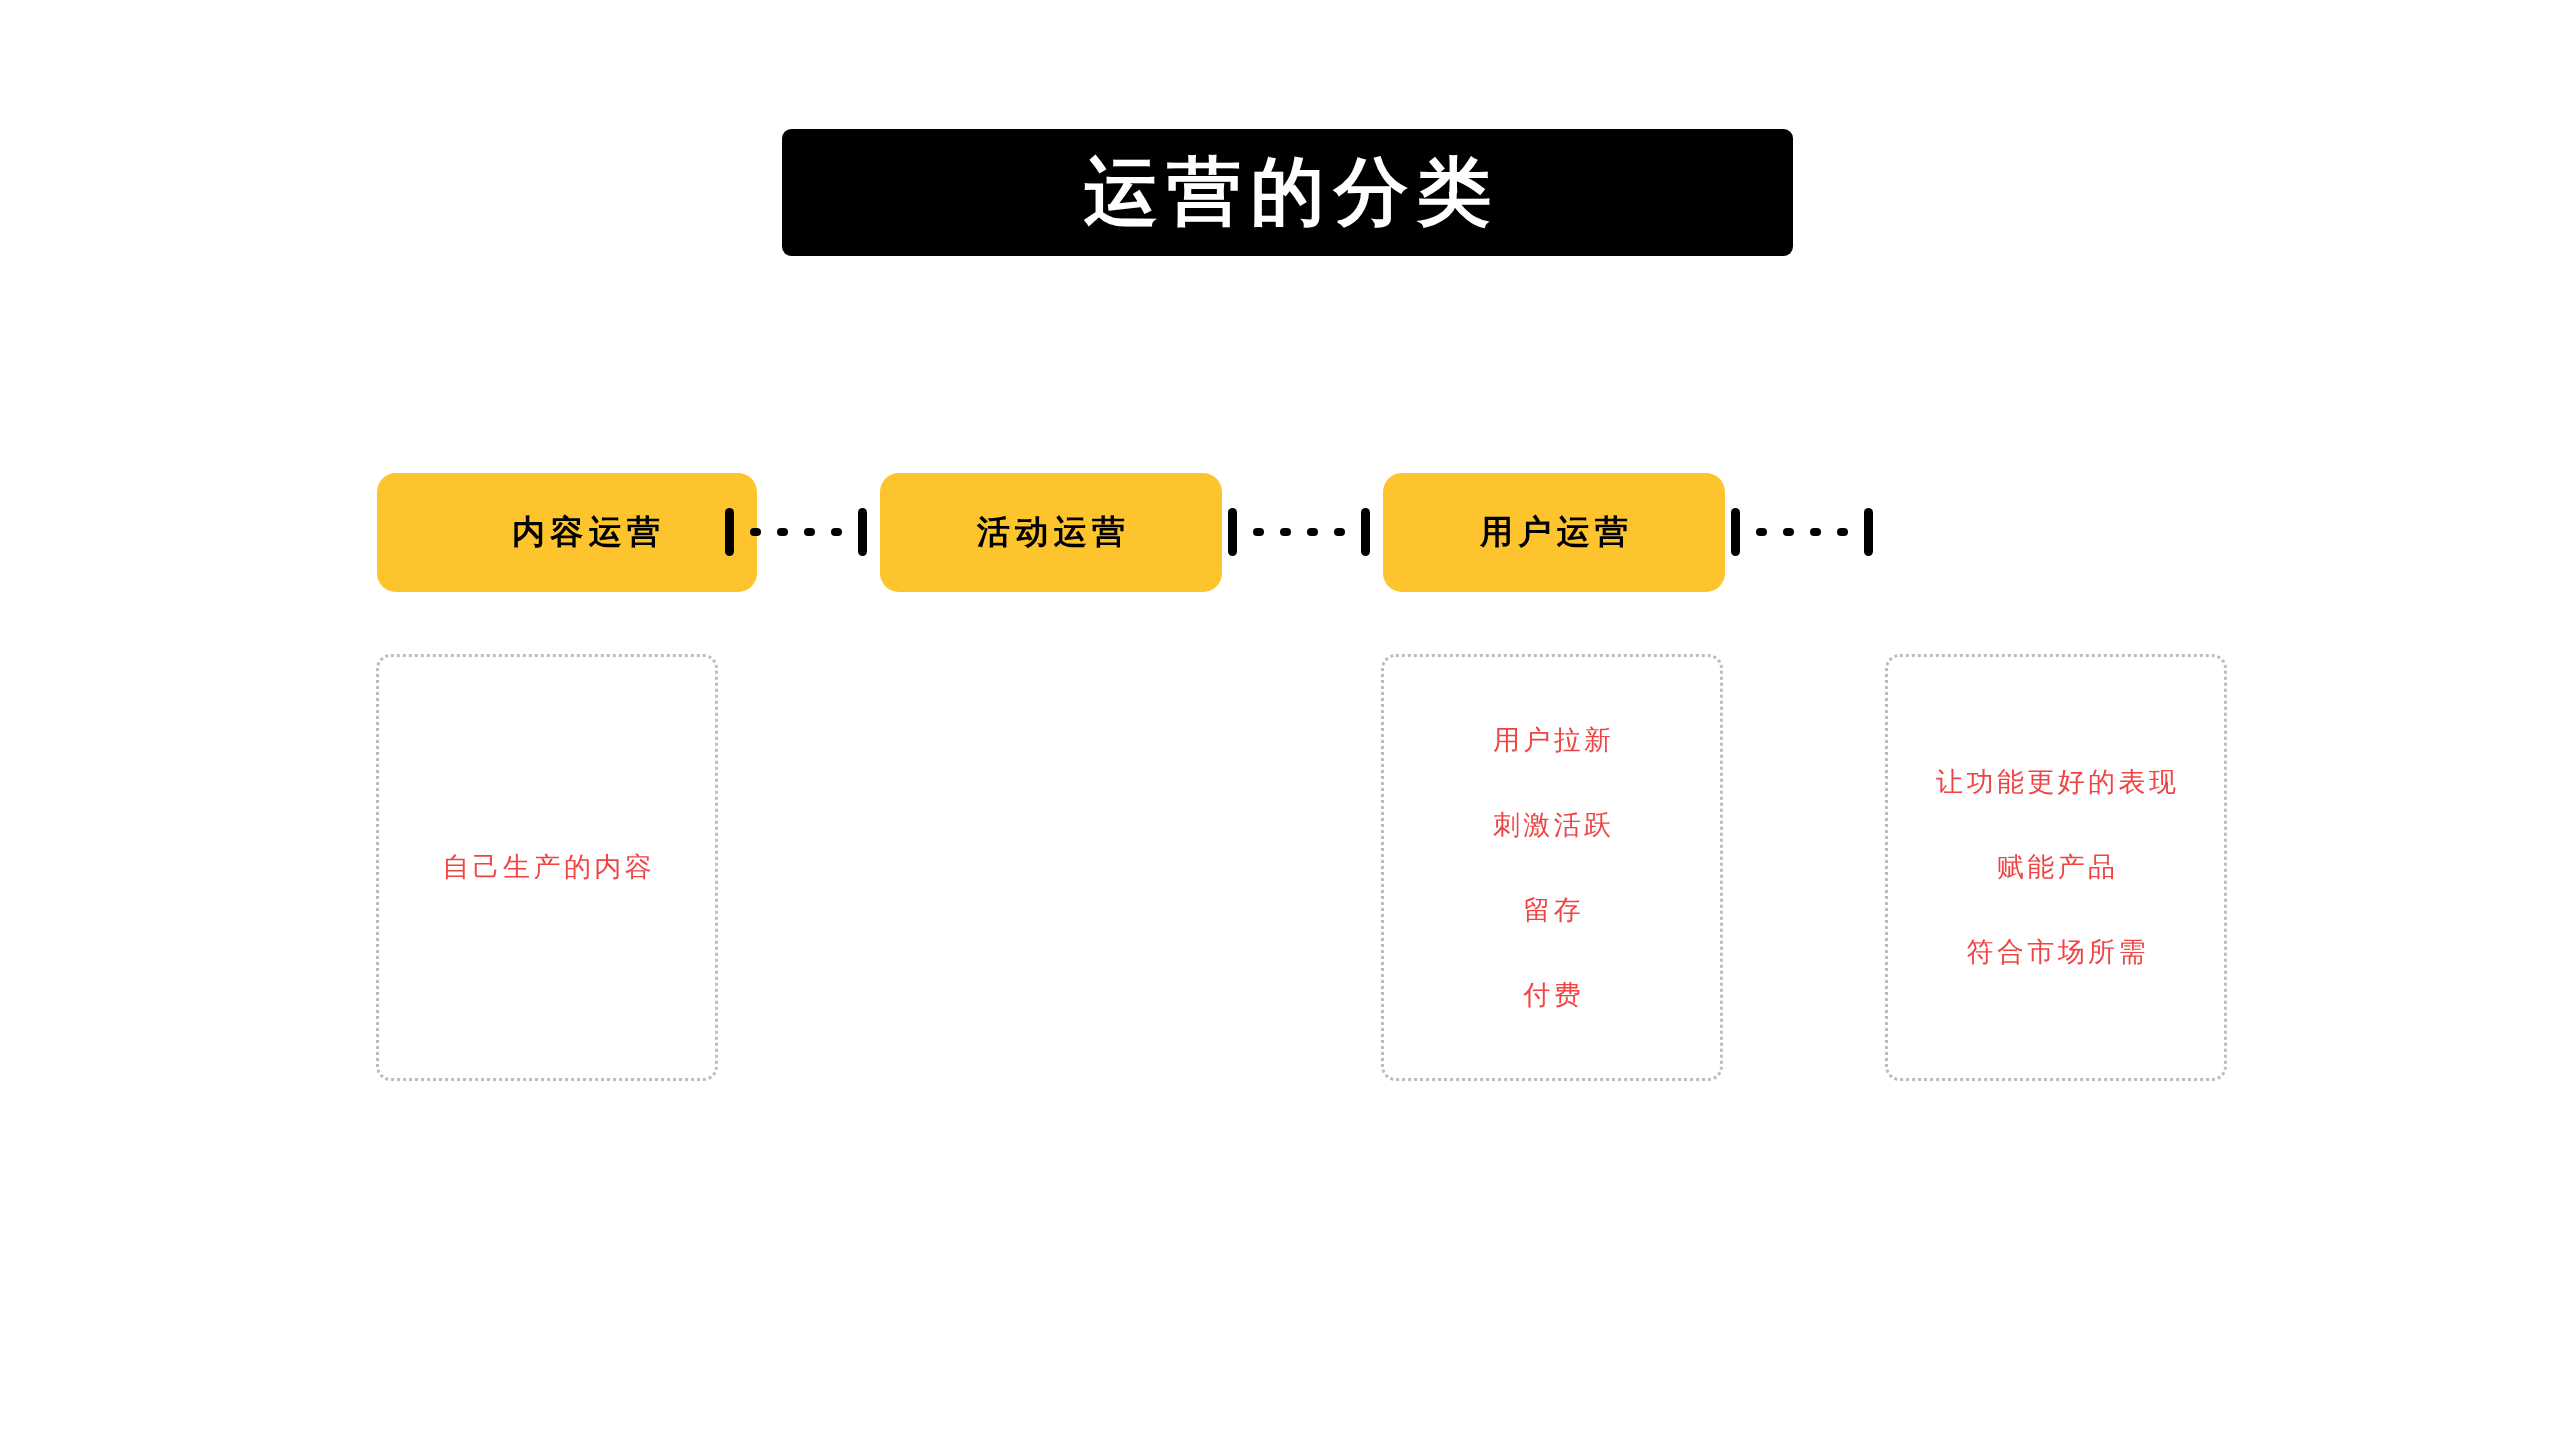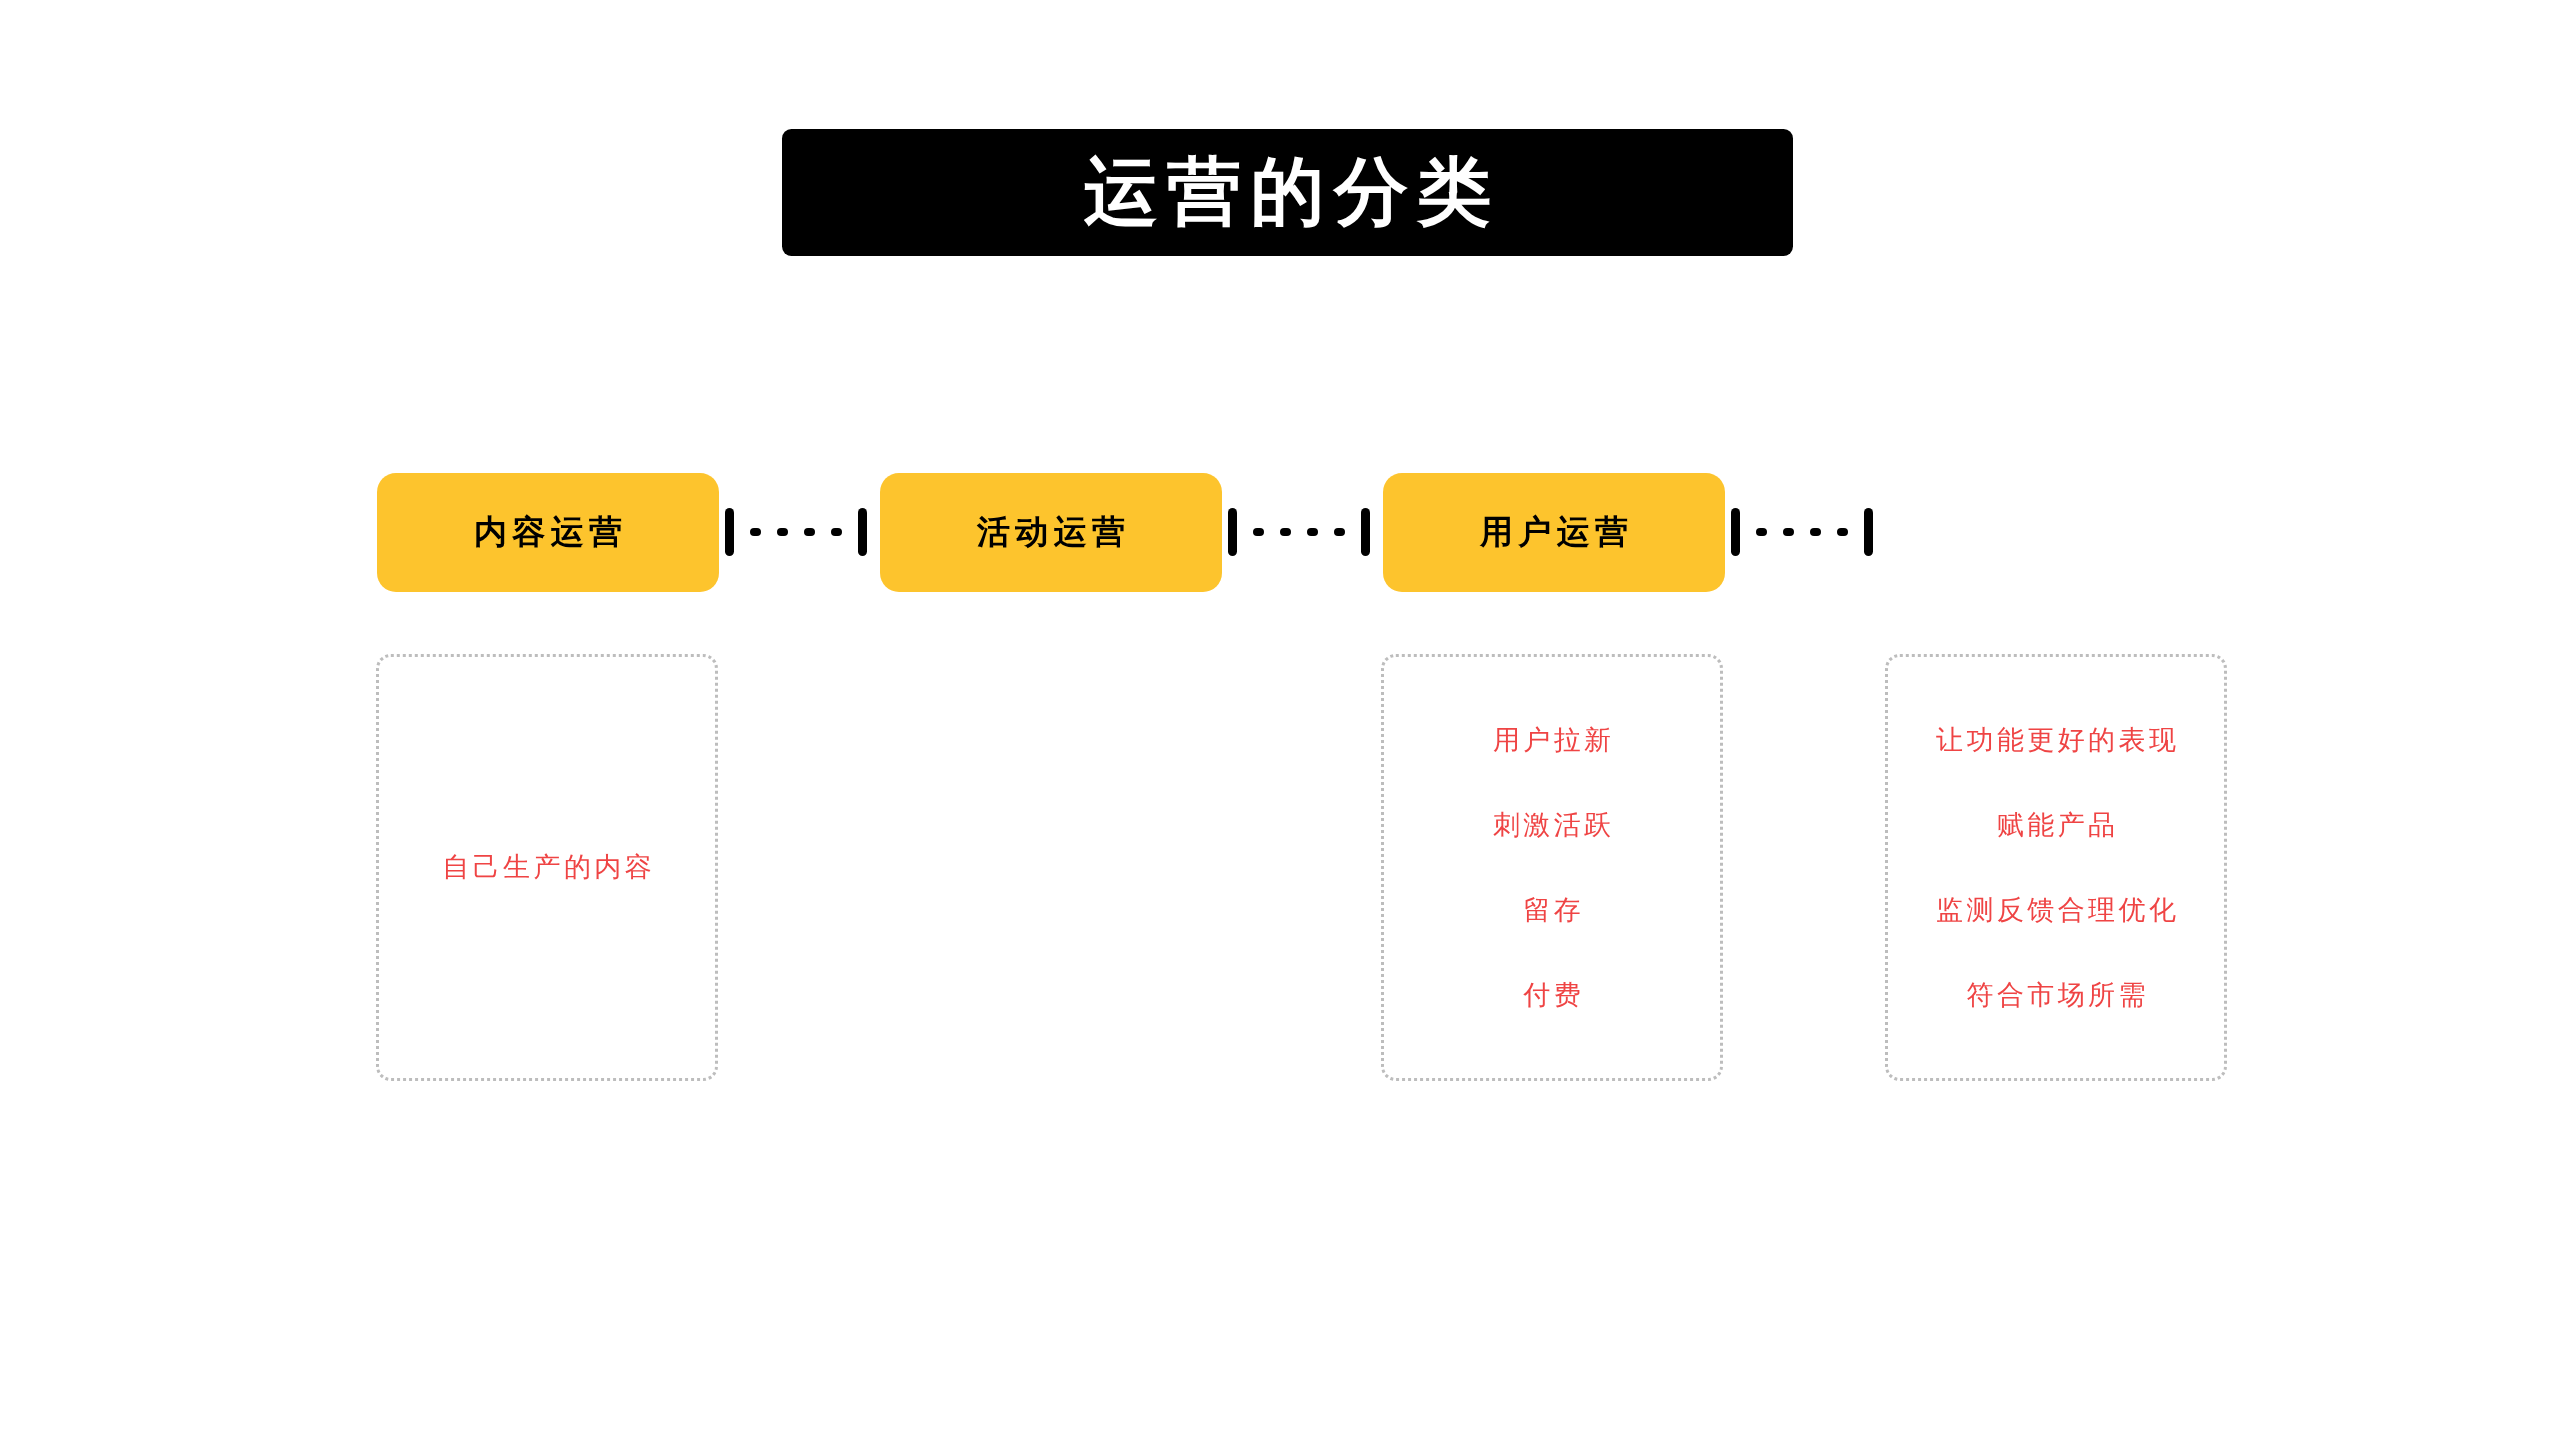--- a/index.html
+++ b/index.html
@@ -51,21 +51,21 @@
     justify-content: center;
   }
   .node .node-label {
     color: #000000;
     font-size: 33px;
     font-weight: bold;
     letter-spacing: 5.4px;
     text-indent: 5.4px;
     white-space: nowrap;
   }
-  .node-1 { left: 377px; }
+  .node-1 { left: 377px; padding-left: 38px; }
   .node-2 { left: 880px; }
   .node-3 { left: 1383px; align-items: center; }
   .node-4 { left: 1886px; }
 
   
   .connector {
     position: absolute;
     top: 508px;
     width: 142px;
     height: 48px;
@@ -168,18 +168,17 @@
   </div>
   <div class="detail-box detail-3">
     <div class="detail-item">用户拉新</div>
     <div class="detail-item">刺激活跃</div>
     <div class="detail-item">留存</div>
     <div class="detail-item">付费</div>
   </div>
   <div class="detail-box detail-4">
     <div class="detail-item">让功能更好的表现</div>
     <div class="detail-item">赋能产品</div>
-    <div class="detail-item">监测反馈合理优化</div>
     <div class="detail-item">符合市场所需</div>
   </div>
 
 </div>
 
 
 </body></html>

